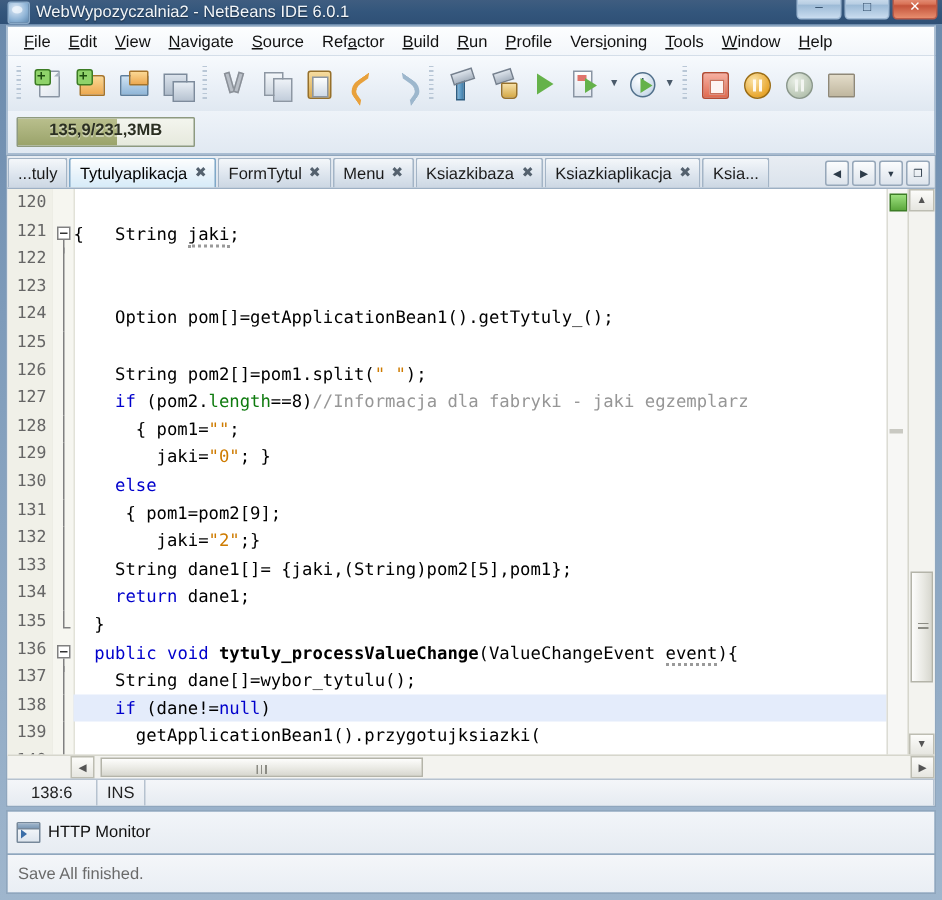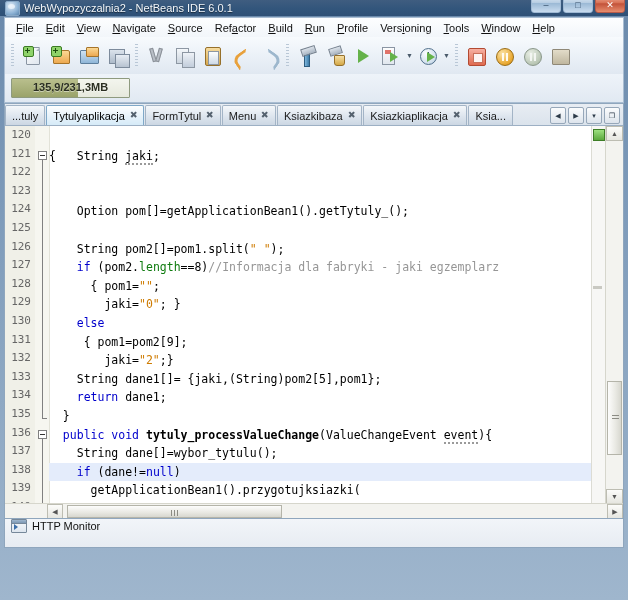--- a/index.html
+++ b/index.html
@@ -422,24 +422,24 @@
     height:17px;display:flex;align-items:center;justify-content:center;
     border-right:1px solid #b6c2cf;font-size:11px;color:#222;
     box-sizing:border-box;
   }
   .es-pos{width:60px;}
   .es-ins{width:32px;}
   .es-rest{flex:1;}
 
   
   .bottompane{
-    position:absolute;left:4px;top:518px;width:620px;height:30px;
+    position:absolute;left:4px;top:540px;width:620px;height:30px;
     background:linear-gradient(180deg,#f2f5f9,#e7ecf2);
     border:1px solid #8fa6bd;box-sizing:border-box;
-    display:flex;align-items:flex-start;padding-left:6px;
+    display:flex;align-items:center;padding-left:6px;
   }
   .httpmon{
     display:flex;align-items:center;gap:5px;font-size:11px;color:#111;
   }
   .httpmon .mi{
     width:14px;height:12px;position:relative;
     background:linear-gradient(180deg,#fbfcfd,#dde5ee);
     border:1px solid #76889a;border-radius:1px;
   }
   .httpmon .mi:before{
@@ -762,14 +762,17 @@
     </div>
   </div>
 
   <div class="bottompane">
     <div class="httpmon">
       <span class="mi"></span>
       <span>HTTP Monitor</span>
     </div>
   </div>
 
+  <div class="statusbar">
+    <span>Save All finished.</span>
+  </div>
 
 </div>
 
 </body></html>

